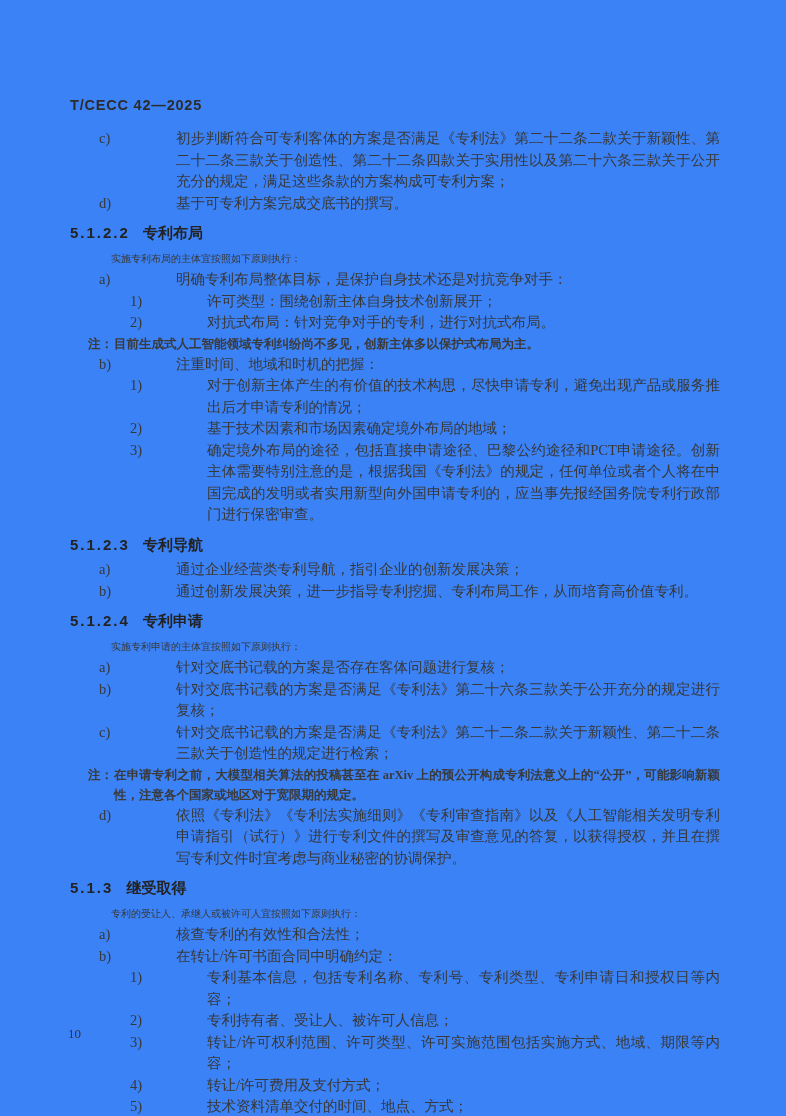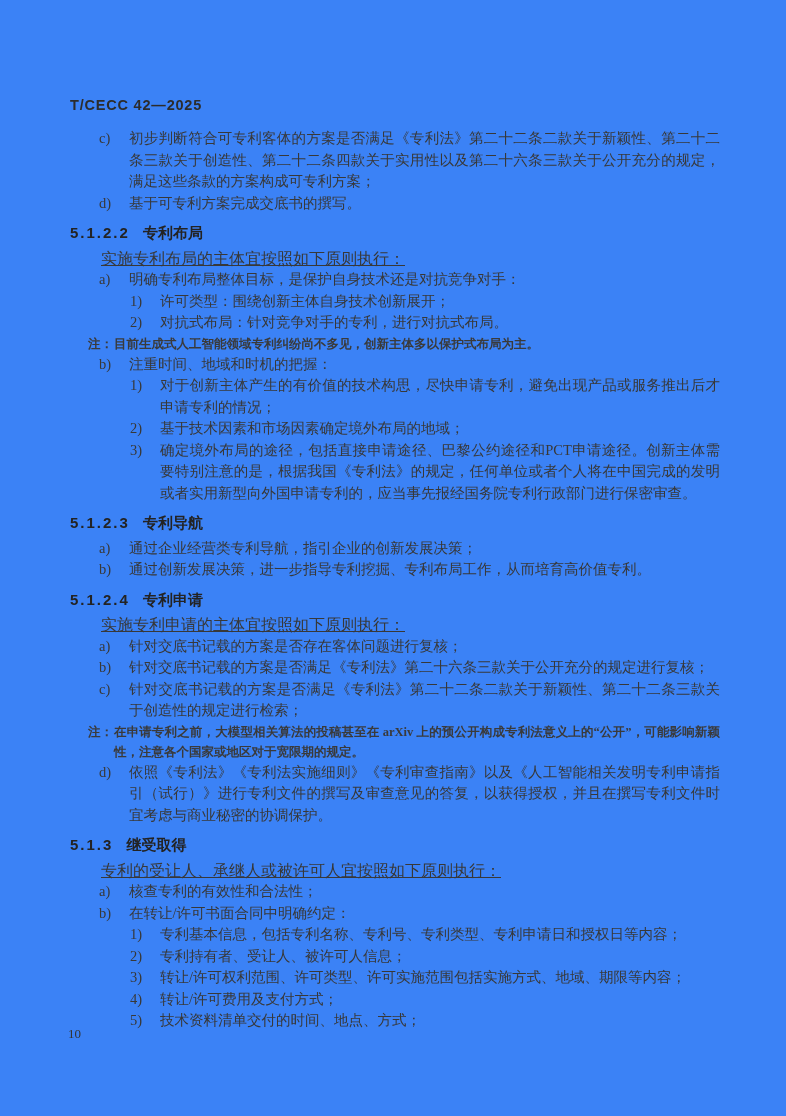--- a/index.html
+++ b/index.html
@@ -33,35 +33,34 @@
     font-size: 15px;
     line-height: 21.5px;
     color: #232323;
     margin: 8px 0 4px 0;
   }
   .heading .num {
     letter-spacing: 2px;
     margin-right: 13px;
   }
   .para {
-    margin: 0 0 0 31px;
-    font-size: 16px;
+    margin: 0 0 0 41px;
+    font-size: 10px;
     line-height: 21.5px;
     text-align: justify;
-    text-decoration: underline;
   }
   .item {
     display: flex;
     font-size: 14.5px;
     line-height: 21.5px;
   }
   .item.l1 { margin-left: 29px; }
   .item.l2 { margin-left: 60px; }
   .item .lbl { flex: 0 0 30px; }
-  .item .txt { flex: 1; text-align: justify; }
+  .item .txt { flex: 1; text-align: justify; margin-left: 47px; }
   .note {
     display: flex;
     font-size: 12.5px;
     line-height: 20px;
     margin-left: 18px;
     color: #3a3a3a;
   }
   .note .lbl {
     flex: 0 0 26px;
     font-family: "Liberation Sans", "DejaVu Sans", sans-serif;

